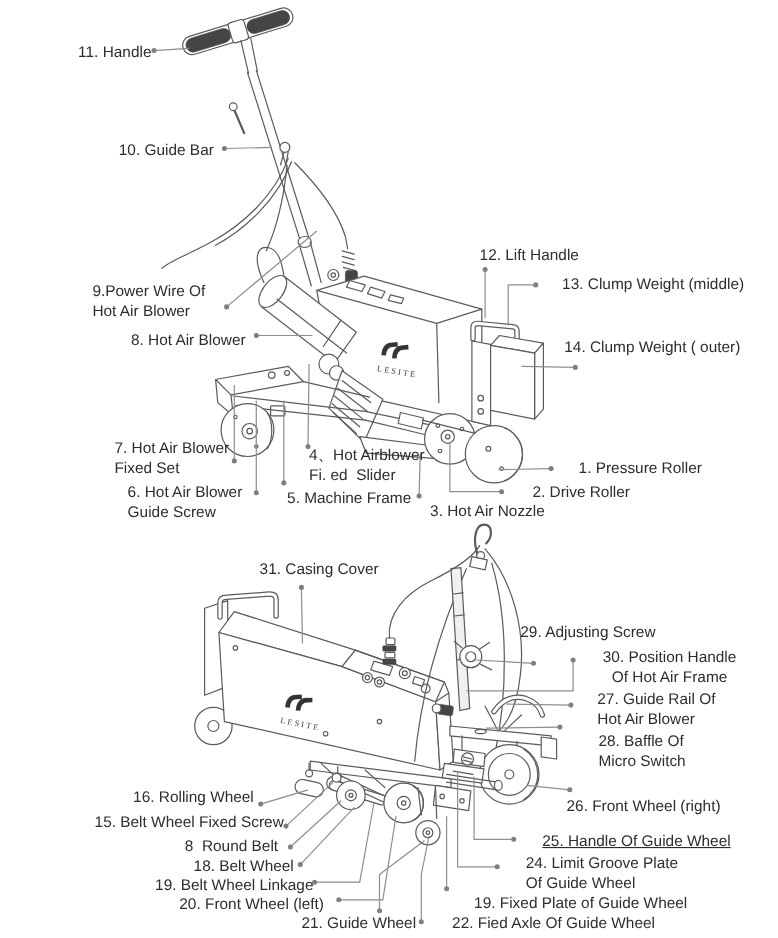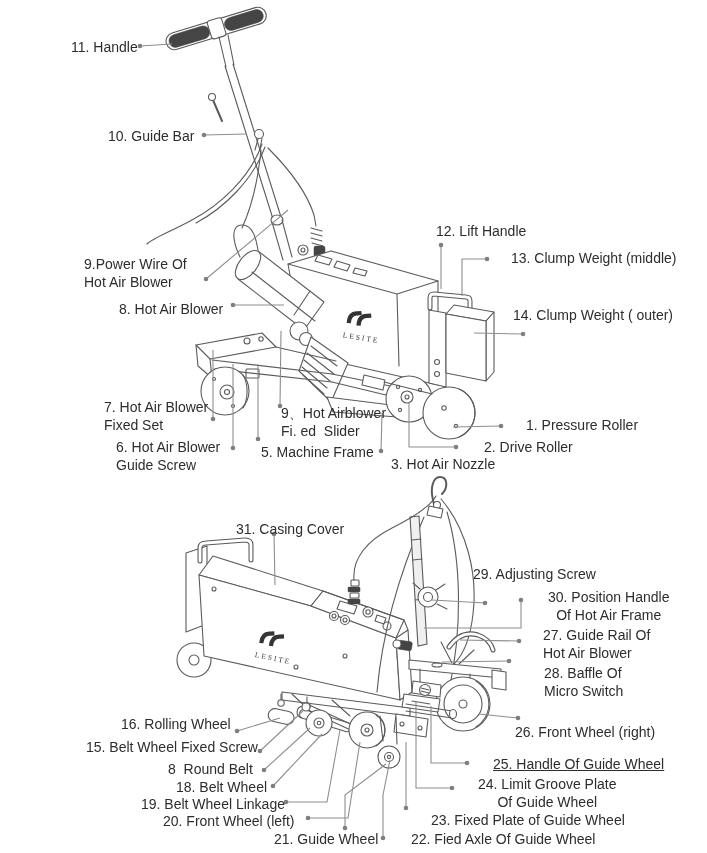--- a/index.html
+++ b/index.html
@@ -299,39 +299,39 @@
       </g>
   </svg>
 
   <div id="labels">
       <div class="part-label" style="left: 55px; top: 38px;"><div>11. Handle</div></div>
       <div class="part-label" style="left: 92px; top: 127px;"><div>10. Guide Bar</div></div>
       <div class="part-label" style="left: 68px; top: 255px;"><div>9.Power Wire Of</div><div>Hot Air Blower</div></div>
       <div class="part-label" style="left: 103px; top: 300px;"><div>8. Hot Air Blower</div></div>
       <div class="part-label" style="left: 88px; top: 398px;"><div>7. Hot Air Blower</div><div>Fixed Set</div></div>
       <div class="part-label" style="left: 100px; top: 438px;"><div>6. Hot Air Blower</div><div>Guide Screw</div></div>
-      <div class="part-label" style="left: 265px; top: 404px;"><div>9、Hot Airblower</div><div>Fi. ed  Slider</div></div>
+      <div class="part-label" style="left: 265px; top: 404px;"><div>4、Hot Airblower</div><div>Fi. ed  Slider</div></div>
       <div class="part-label" style="left: 245px; top: 443px;"><div>5. Machine Frame</div></div>
       <div class="part-label" style="left: 375px; top: 455px;"><div>3. Hot Air Nozzle</div></div>
       <div class="part-label" style="left: 468px; top: 438px;"><div>2. Drive Roller</div></div>
       <div class="part-label" style="left: 510px; top: 416px;"><div>1. Pressure Roller</div></div>
       <div class="part-label" style="left: 420px; top: 222px;"><div>12. Lift Handle</div></div>
       <div class="part-label" style="left: 495px; top: 249px;"><div>13. Clump Weight (middle)</div></div>
       <div class="part-label" style="left: 497px; top: 306px;"><div>14. Clump Weight ( outer)</div></div>
-      <div class="part-label" style="left: 220px; top: 520px;"><div>31. Casing Cover</div></div>
+      <div class="part-label" style="left: 220px; top: 508px;"><div>31. Casing Cover</div></div>
       <div class="part-label" style="left: 457px; top: 565px;"><div>29. Adjusting Screw</div></div>
       <div class="part-label" style="left: 532px; top: 588px; text-align: center;"><div>30. Position Handle</div><div>Of Hot Air Frame</div></div>
       <div class="part-label" style="left: 527px; top: 626px;"><div>27. Guide Rail Of</div><div>Hot Air Blower</div></div>
       <div class="part-label" style="left: 528px; top: 664px;"><div>28. Baffle Of</div><div>Micro Switch</div></div>
       <div class="part-label" style="left: 105px; top: 715px;"><div>16. Rolling Wheel</div></div>
       <div class="part-label" style="left: 70px; top: 738px;"><div>15. Belt Wheel Fixed Screw</div></div>
       <div class="part-label" style="left: 152px; top: 760px;"><div>8  Round Belt</div></div>
       <div class="part-label" style="left: 160px; top: 778px;"><div>18. Belt Wheel</div></div>
       <div class="part-label" style="left: 125px; top: 795px;"><div>19. Belt Wheel Linkage</div></div>
       <div class="part-label" style="left: 147px; top: 812px;"><div>20. Front Wheel (left)</div></div>
       <div class="part-label" style="left: 258px; top: 830px;"><div>21. Guide Wheel</div></div>
       <div class="part-label" style="left: 395px; top: 830px;"><div>22. Fied Axle Of Guide Wheel</div></div>
-      <div class="part-label" style="left: 415px; top: 811px;"><div>23. Fixed Plate of Guide Wheel</div></div>
-      <div class="part-label" style="left: 462px; top: 775px; text-align: center;"><div>24. Limit Groove Plate</div><div>Of Guide Wheel</div></div>
+      <div class="part-label" style="left: 415px; top: 811px;"><div>19. Fixed Plate of Guide Wheel</div></div>
+      <div class="part-label" style="left: 462px; top: 775px;"><div>24. Limit Groove Plate</div><div>Of Guide Wheel</div></div>
       <div class="part-label" style="left: 477px; top: 755px; text-decoration: underline;"><div>25. Handle Of Guide Wheel</div></div>
       <div class="part-label" style="left: 499px; top: 723px;"><div>26. Front Wheel (right)</div></div>
     </div>
 </div>
 
 </body></html>

